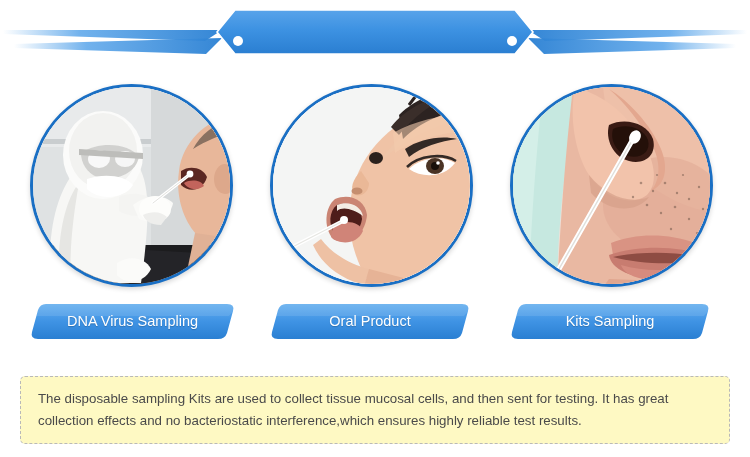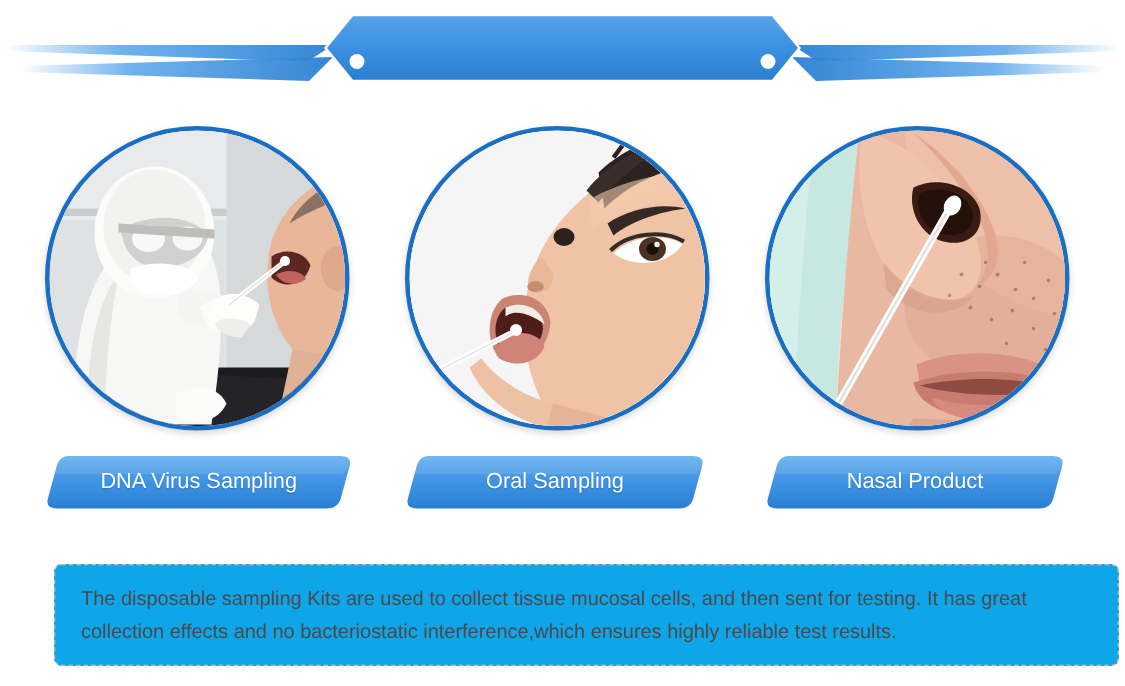--- a/index.html
+++ b/index.html
@@ -98,27 +98,27 @@
     font-size: 14.5px;
     text-shadow: 0 1px 1px rgba(0,0,0,0.2);
     pointer-events: none;
   }
   .label-wrap.w-wide { width: 205px; }
   .label-wrap.w-wide .label-text { width: 205px; }
 
   
   .desc-box {
     position: absolute;
-    left: 36px;
+    left: 20px;
     top: 376px;
     width: 710px;
     height: 68px;
     border: 1px dashed #b9b9b9;
     border-radius: 5px;
-    background: #0ea5e9;
+    background: #fef9c3;
     padding: 11px 17px 0 17px;
   }
   .desc-text {
     color: #4a4a4a;
     font-size: 13.3px;
     line-height: 22px;
     text-align: left;
   }
 </style>
 </head>
@@ -283,21 +283,21 @@
           <defs>
             <linearGradient id="lblGrad2" x1="0" y1="0" x2="0" y2="1">
               <stop offset="0%" stop-color="#63aeef"></stop>
               <stop offset="50%" stop-color="#3f93e4"></stop>
               <stop offset="100%" stop-color="#2a7fd2"></stop>
             </linearGradient>
           </defs>
           <path d="M 16 2 Q 10 2 8 8 L 2 30 Q 0 37 8 37 L 183 37 Q 190 37 192 31 L 198 9 Q 200 2 192 2 Z" fill="url(#lblGrad2)"></path>
           <path d="M 16 2 Q 10 2 8 8 L 6 14 L 194 14 L 198 9 Q 200 2 192 2 Z" fill="#ffffff" opacity="0.10"></path>
         </svg>
-        <div class="label-text">Oral Sampling</div>
+        <div class="label-text">Oral Product</div>
       </div>
     </div>
 
     <div class="card">
       <div class="circle">
         <div class="scene">
           <svg width="203" height="203" viewBox="0 0 203 203">
             <rect x="0" y="0" width="203" height="203" fill="#f1e0d8"></rect>
 
             <path d="M 0 0 L 68 0 C 56 50 46 110 44 203 L 0 203 Z" fill="#c6e8e0"></path>
@@ -354,21 +354,21 @@
           <defs>
             <linearGradient id="lblGrad3" x1="0" y1="0" x2="0" y2="1">
               <stop offset="0%" stop-color="#63aeef"></stop>
               <stop offset="50%" stop-color="#3f93e4"></stop>
               <stop offset="100%" stop-color="#2a7fd2"></stop>
             </linearGradient>
           </defs>
           <path d="M 16 2 Q 10 2 8 8 L 2 30 Q 0 37 8 37 L 183 37 Q 190 37 192 31 L 198 9 Q 200 2 192 2 Z" fill="url(#lblGrad3)"></path>
           <path d="M 16 2 Q 10 2 8 8 L 6 14 L 194 14 L 198 9 Q 200 2 192 2 Z" fill="#ffffff" opacity="0.10"></path>
         </svg>
-        <div class="label-text">Nasal Product</div>
+        <div class="label-text">Kits Sampling</div>
       </div>
     </div>
 
   </div>
 
   <div class="desc-box">
     <div class="desc-text">The disposable sampling Kits are used to collect tissue mucosal cells, and then sent for testing. It has great collection effects and no bacteriostatic interference,which ensures highly reliable test results.</div>
   </div>
 
 </div>

